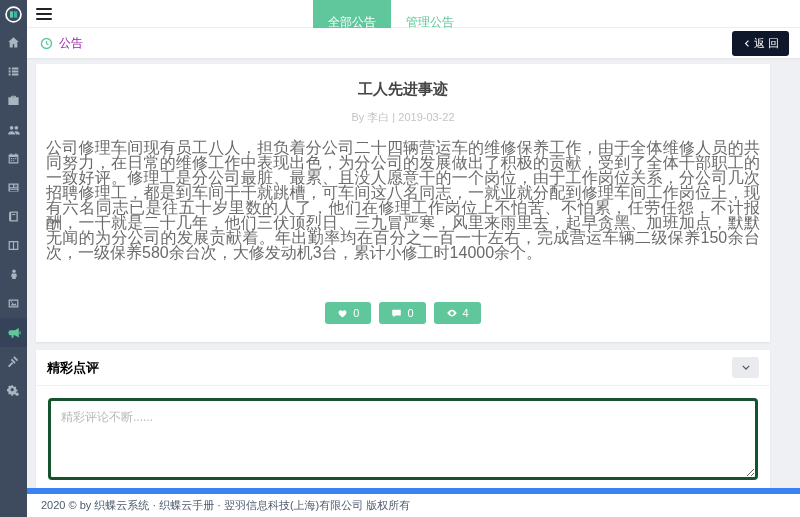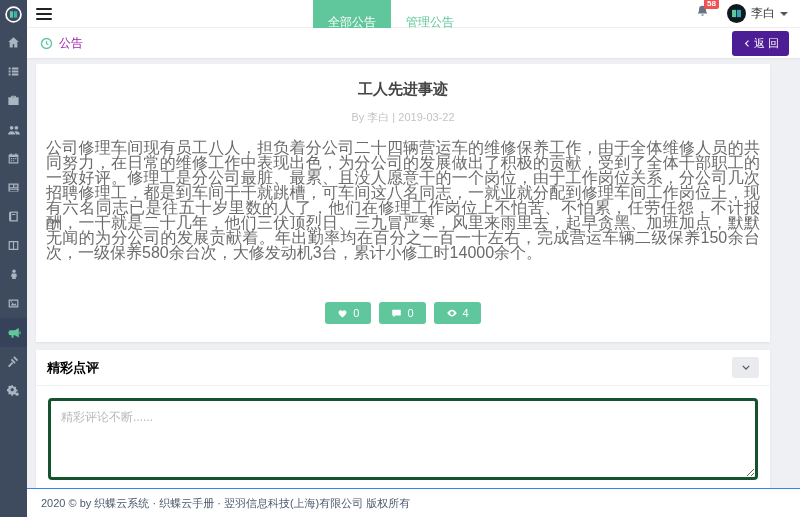--- a/index.html
+++ b/index.html
@@ -28,21 +28,21 @@
   .notif { position:relative; color:#6a7380; cursor:pointer; margin-right:6px; }
   .badge { position:absolute; top:-5px; left:9px; background:#ee5253; color:#fff; font-size:8px; line-height:10px; padding:0 3px; border-radius:2px; font-weight:bold; }
   .user { display:flex; align-items:center; gap:5px; cursor:pointer; }
   .avatar { width:19px; height:19px; border-radius:50%; background:#101820; display:flex; align-items:center; justify-content:center; }
   .user-name { font-size:12px; color:#333; }
   .caret { width:0; height:0; border-left:4px solid transparent; border-right:4px solid transparent; border-top:4px solid #555; }
 
   
   .crumb-bar { height:30px; background:#fff; box-shadow:0 1px 2px rgba(0,0,0,.06); display:flex; align-items:center; padding:0 11px 0 13px; flex:0 0 30px; position:relative; z-index:2; }
   .crumb-label { font-size:12px; color:#a21caf; margin-left:6px;text-align:center; }
-  .back-btn { margin-left:auto; background:#4c1d95; color:#fff; border:none; border-radius:3px; font-size:11px; padding:5px 10px; display:flex; align-items:center; gap:3px; cursor:pointer; font-family:inherit; }
+  .back-btn { margin-left:auto; background:#0f172a; color:#fff; border:none; border-radius:3px; font-size:11px; padding:5px 10px; display:flex; align-items:center; gap:3px; cursor:pointer; font-family:inherit; }
 
   
   .content { flex:1; padding:6px 30px 0 9px; overflow:hidden; }
   .card { background:#fff; box-shadow:0 1px 2px rgba(0,0,0,.07); }
   .article-card { padding:16px 10px 18px; margin-bottom:8px; }
   .article-title { text-align:center; font-size:15px; font-weight:bold; color:#444; }
   .article-byline { text-align:center; font-size:11px; color:#c3c3c3; margin-top:11px; }
   .article-body { margin-top:15px; font-size:16px; line-height:15px; color:#6a6a6a; text-align:justify; }
   .stats-row { display:flex; justify-content:center; gap:8px; margin-top:42px; }
   .stat-btn { display:inline-flex; align-items:center; gap:5px; background:#5fc79b; color:#fff; border:none; border-radius:3px; padding:5px 12px; font-size:11px; cursor:pointer; font-family:inherit; }
@@ -51,21 +51,21 @@
   .comment-card { padding-bottom:16px; }
   .comment-header { display:flex; align-items:center; padding:7px 11px; border-bottom:1px solid #f2f2f2; }
   .comment-title { font-size:13px; font-weight:bold; color:#000000; }
   .collapse-btn { margin-left:auto; width:27px; height:21px; background:#e9ebee; border:none; border-radius:3px; display:flex; align-items:center; justify-content:center; color:#555; cursor:pointer; }
   .comment-body { padding:12px 12px 0; }
   .comment-input { width:100%; height:82px; border:3px solid #14532d; border-radius:4px; padding:8px 10px; font-size:12px; color:#333; font-family:inherit; resize:both; }
   .comment-input::placeholder { color:#b9b9b9; }
   .submit-btn { margin-top:10px; background:#5a6c87; color:#fff; border:none; border-radius:3px; padding:6px 11px; font-size:12px; cursor:pointer; font-family:inherit; }
 
   
-  .footer { height:29px; background:#fff; border-top:1px solid #3b82f6; display:flex; align-items:center; padding:0 14px; flex:0 0 29px; }
+  .footer { height:29px; background:#fff; border-top:6px solid #3b82f6; display:flex; align-items:center; padding:0 14px; flex:0 0 29px; }
   .footer-text { font-size:11px; color:#4d5a6d; }
 </style>
 </head>
 <body>
 
 <div class="app">
 
   <aside class="sidebar">
     <div class="logo-wrap">
       <svg width="17" height="17" viewBox="0 0 16 16">
@@ -154,38 +154,20 @@
           <span></span>
           <span></span>
           <span></span>
         </div>
 
       <nav class="tabs">
         <div class="tab active">全部公告</div>
         <div class="tab">管理公告</div>
       </nav>
 
-      <div class="header-right">
-        <div class="notif">
-          <svg width="15" height="15" viewBox="0 0 16 16" fill="currentColor">
-              <path d="M8 1.8a3.7 3.7 0 0 1 3.7 3.7c0 3.1.9 4 1.6 4.7H2.7c.7-.7 1.6-1.6 1.6-4.7A3.7 3.7 0 0 1 8 1.8zM6.6 11.2h2.8a1.4 1.4 0 0 1-2.8 0z"></path>
-            </svg>
-          <span class="badge">58</span>
-        </div>
-        <div class="user">
-          <span class="avatar">
-            <svg width="13" height="13" viewBox="0 0 16 16">
-                <rect x="2.5" y="3.5" width="5" height="9" fill="#5fc79b"></rect>
-                <rect x="8.5" y="3.5" width="5" height="9" fill="#2ba8b4"></rect>
-              </svg>
-          </span>
-          <span class="user-name">李白</span>
-          <span class="caret"></span>
-        </div>
-      </div>
     </header>
 
     <div class="crumb-bar">
       <svg width="13" height="13" viewBox="0 0 16 16">
           <circle cx="8" cy="8" r="6.2" fill="none" stroke="#5fc79b" stroke-width="1.7"></circle>
           <path d="M8 4.8v3.5l2.3 1.3" fill="none" stroke="#5fc79b" stroke-width="1.5"></path>
         </svg>
       <span class="crumb-label">公告</span>
       <button class="back-btn">
         <svg width="9" height="9" viewBox="0 0 16 16" fill="currentColor">

